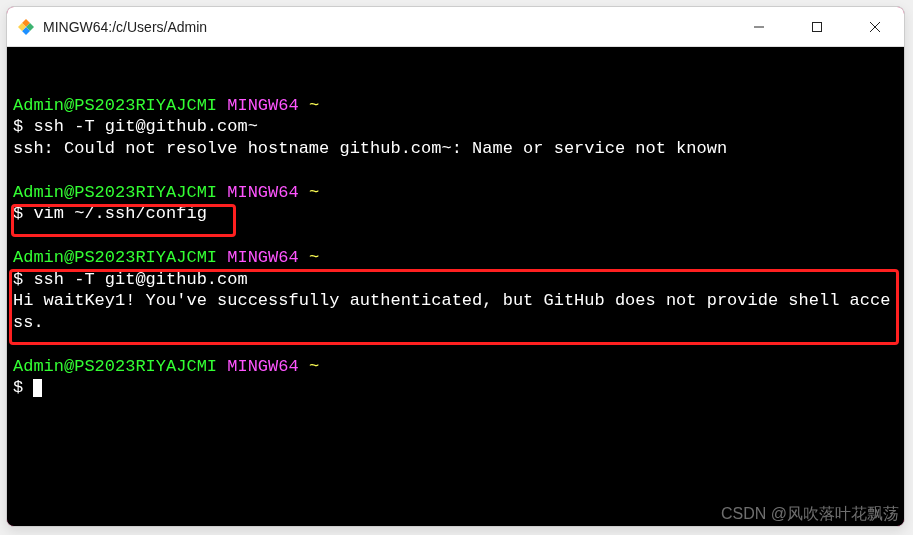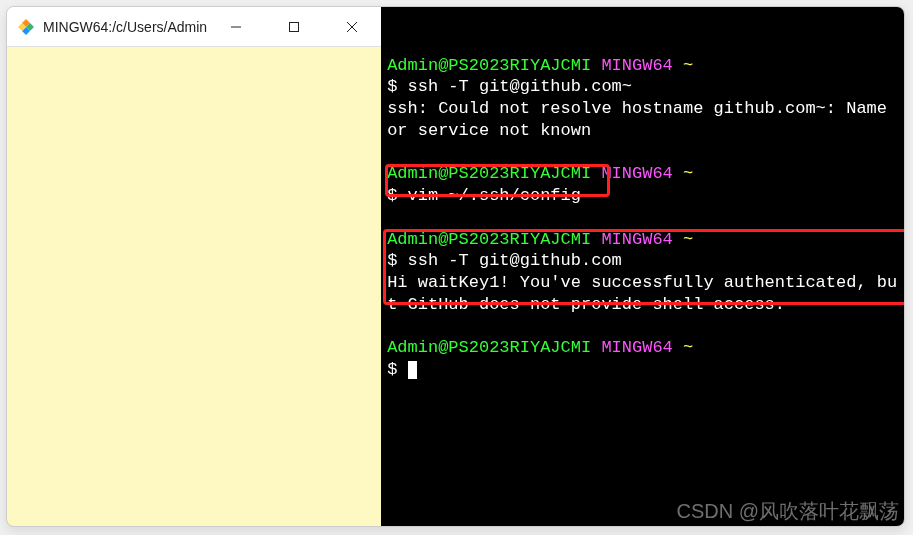--- a/index.html
+++ b/index.html
@@ -7,25 +7,25 @@
     width: 913px;
     height: 535px;
     background: #f0f0f0;
     font-family: "Segoe UI", Arial, sans-serif;
     position: relative;
     overflow: hidden;
   }
   .window {
     position: absolute;
     top: 6px; left: 6px; right: 8px; bottom: 8px;
-    background: #fef9c3;
+    background: #be185d;
     border: 1px solid #ccc;
     border-radius: 8px;
     display: flex;
-    flex-direction: row;
+    flex-direction: column;
     overflow: hidden;
     box-shadow: 0 4px 12px rgba(0,0,0,0.1);
   }
   .titlebar {
     height: 40px;
     display: flex;
     align-items: center;
     background: #fff;
     border-bottom: 1px solid #e0e0e0;
     padding-left: 10px;
@@ -76,21 +76,21 @@
     width: 9px;
     height: 18px;
     background: #fff;
     vertical-align: text-bottom;
   }
   .watermark {
     position: absolute;
     right: 14px;
     bottom: 10px;
     color: rgba(200,200,200,0.55);
-    font-size: 20px;
+    font-size: 16px;
     font-family: sans-serif;
     pointer-events: none;
   }
 </style>
 </head>
 <body>
 
 <div class="window">
   <div class="titlebar">
     <span class="app-icon">

